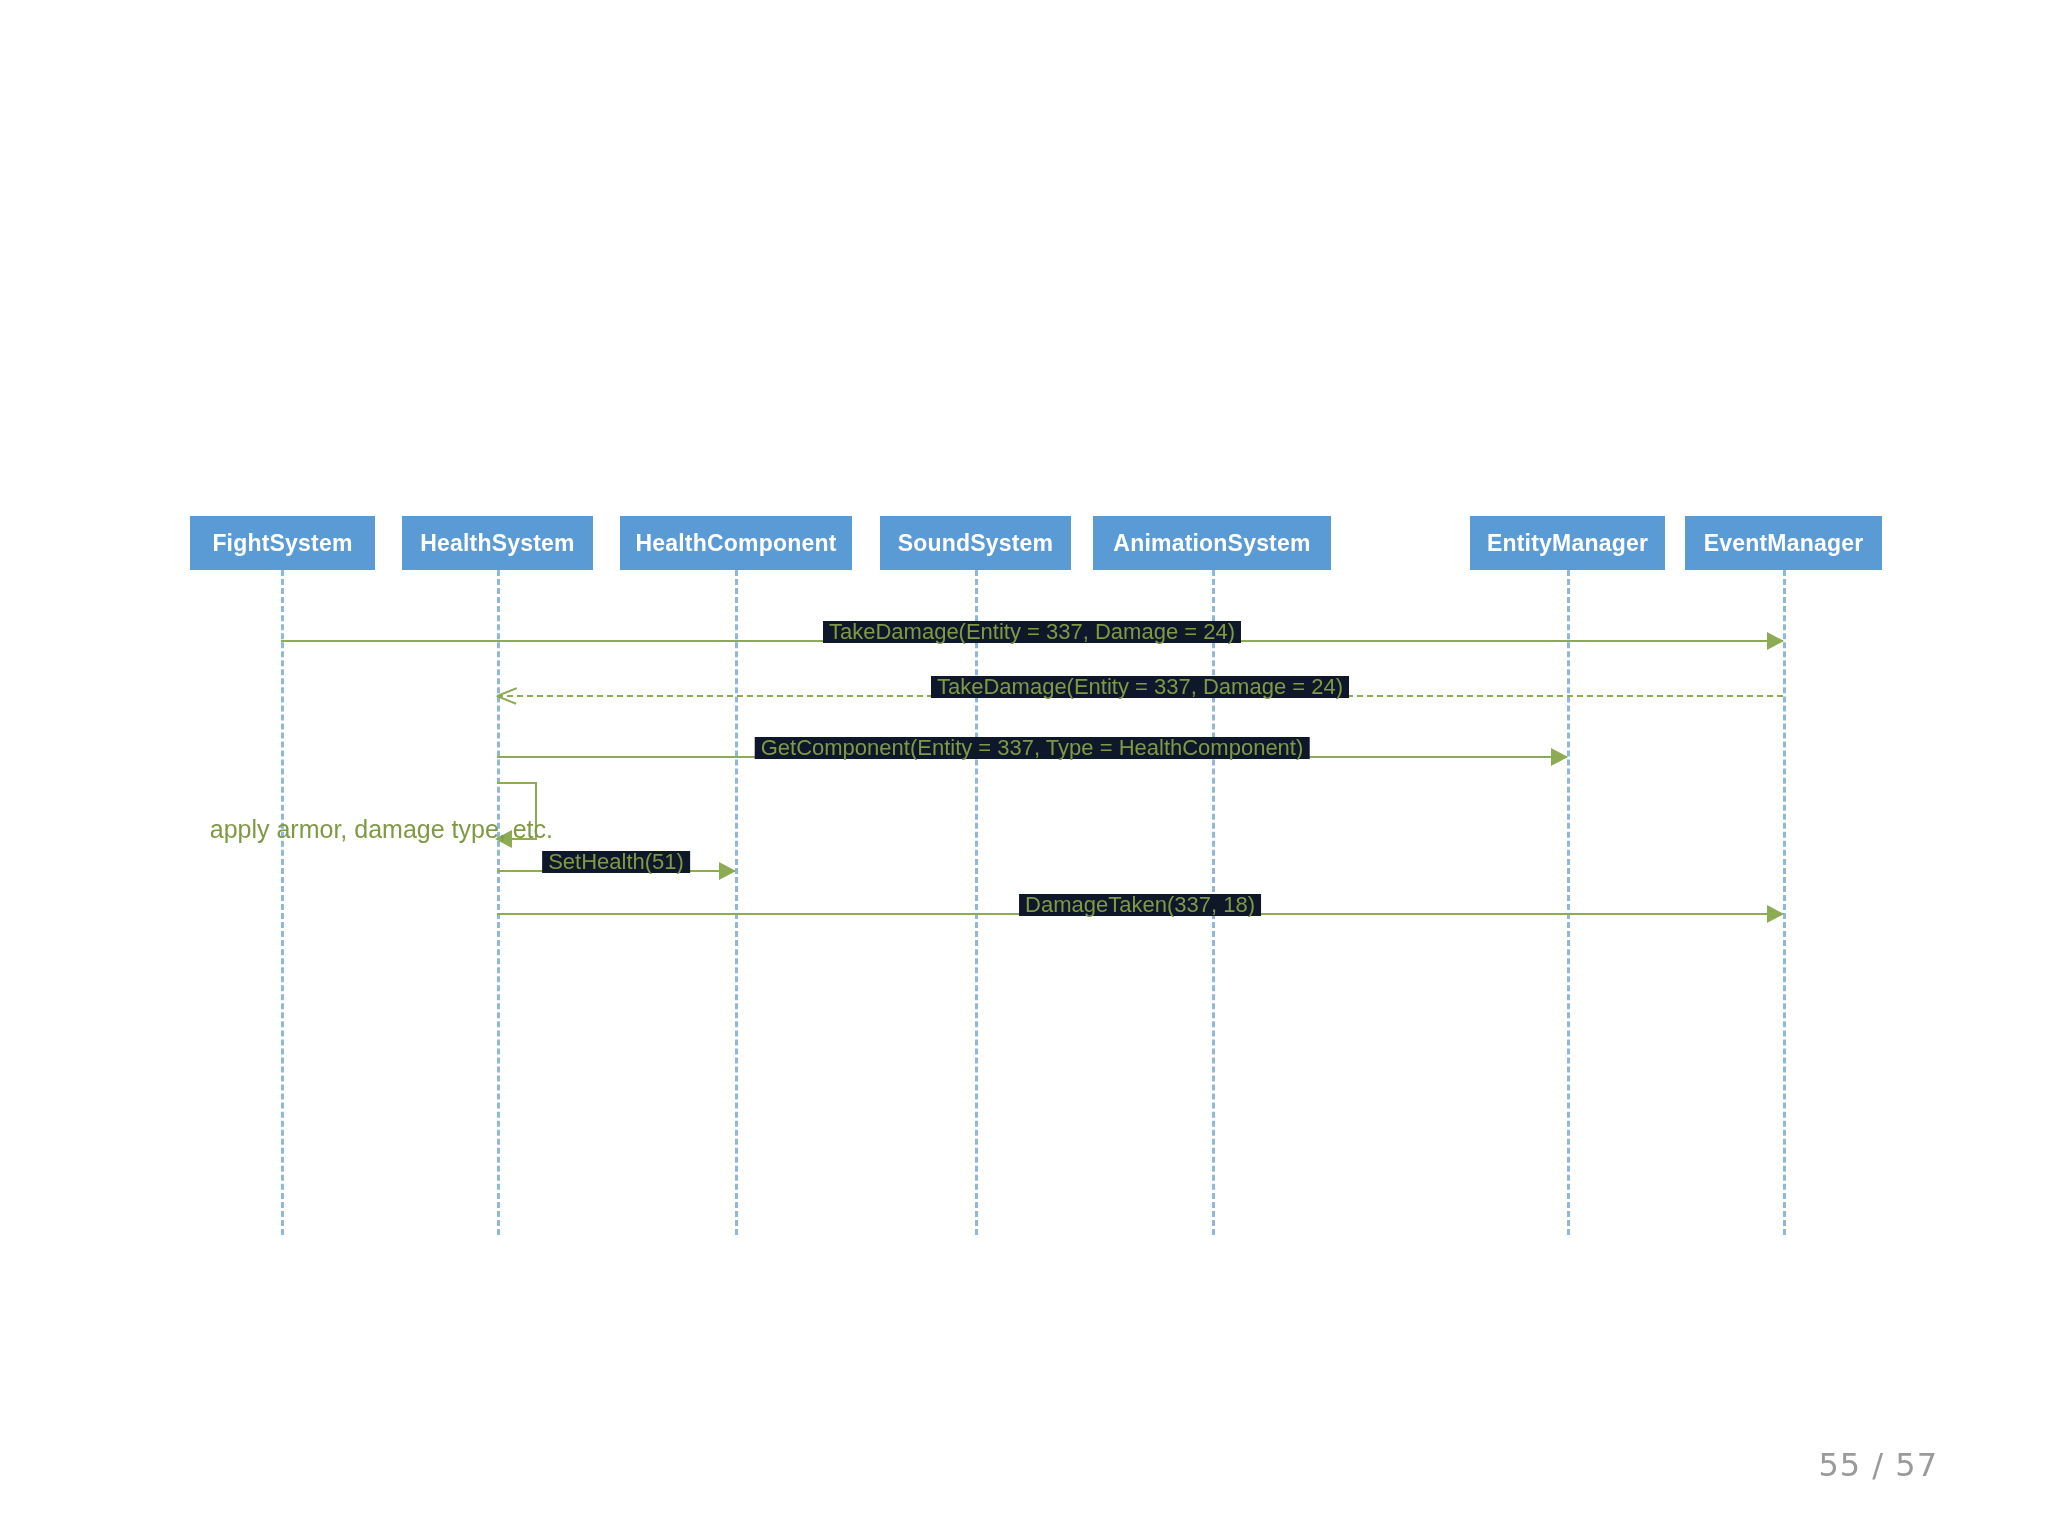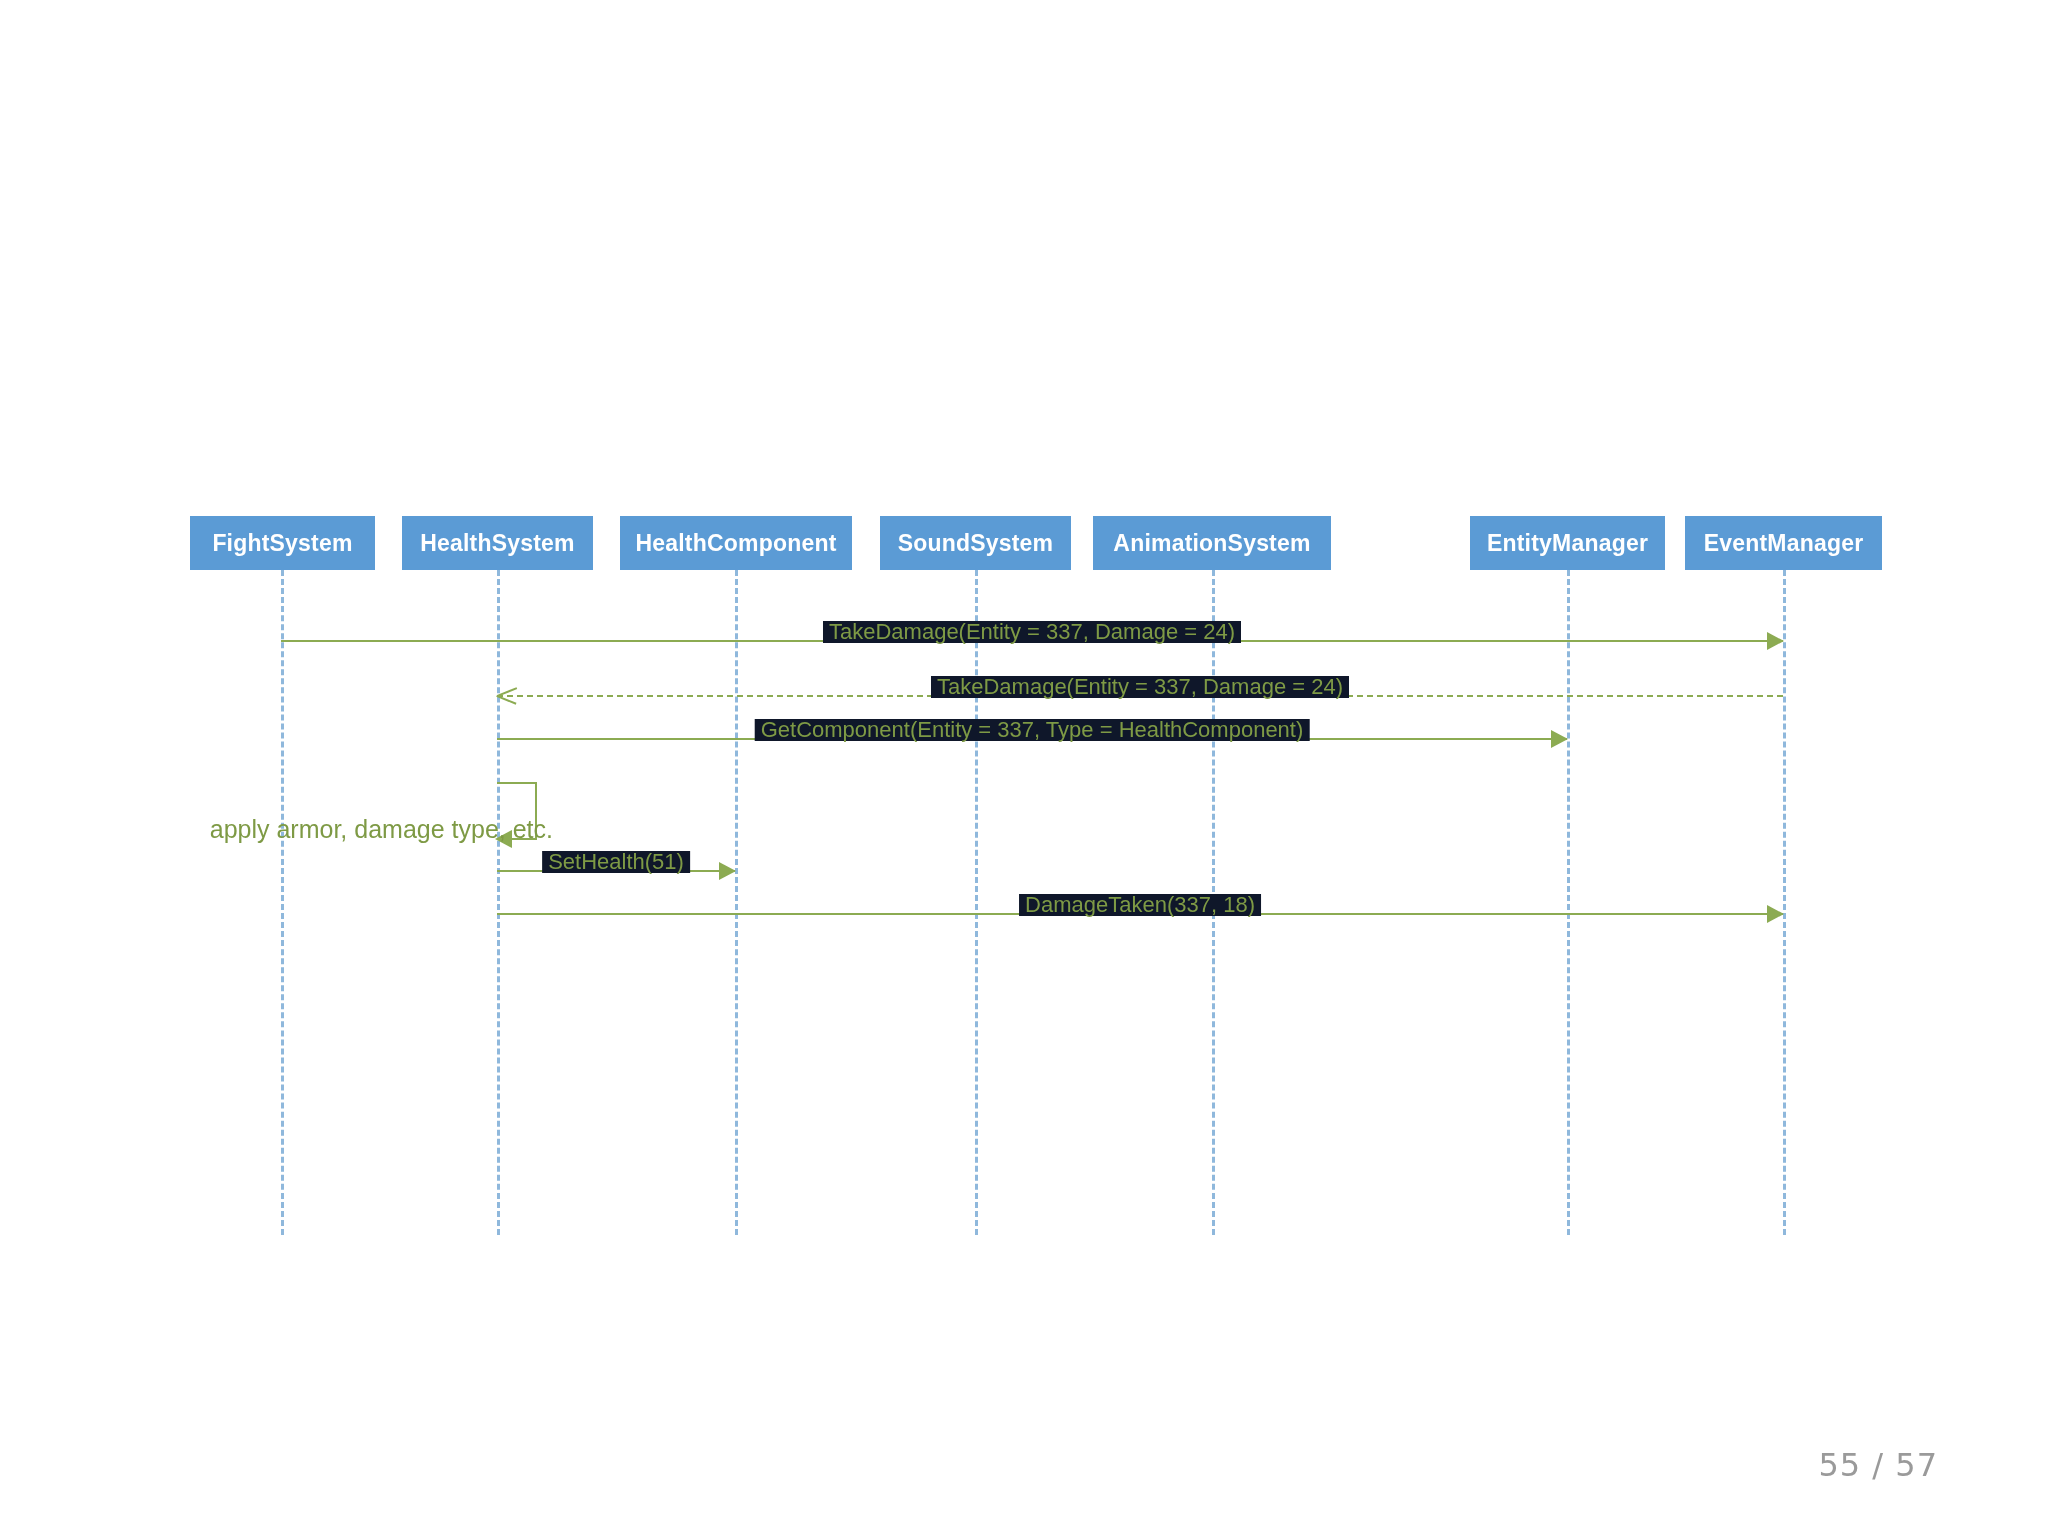--- a/index.html
+++ b/index.html
@@ -194,21 +194,21 @@
       <div class="msg" style="left: 101px; width: 1502px; top: 140px;">
         <div class="line"></div>
         <div class="head-r"></div>
         <div class="label">TakeDamage(Entity = 337, Damage = 24)</div>
       </div>
       <div class="msg dashed" style="left: 317px; width: 1286px; top: 195px;">
         <div class="line"></div>
         <div class="head-l-open"></div>
         <div class="label">TakeDamage(Entity = 337, Damage = 24)</div>
       </div>
-      <div class="msg" style="left: 317px; width: 1070px; top: 238px;">
+      <div class="msg" style="left: 317px; width: 1070px; top: 256px;">
         <div class="line"></div>
         <div class="head-r"></div>
         <div class="label">GetComponent(Entity = 337, Type = HealthComponent)</div>
       </div>
       <div class="msg" style="left: 317px; width: 238px; top: 370px;">
         <div class="line"></div>
         <div class="head-r"></div>
         <div class="label">SetHealth(51)</div>
       </div>
       <div class="msg" style="left: 317px; width: 1286px; top: 413px;">

